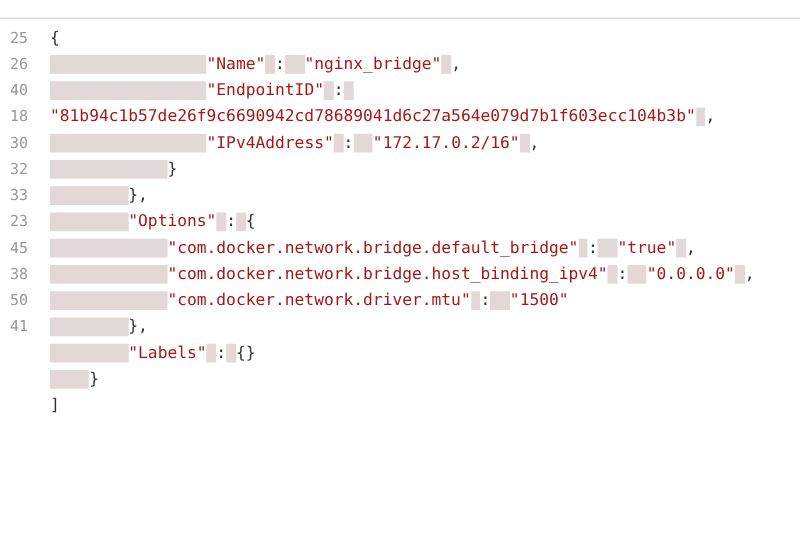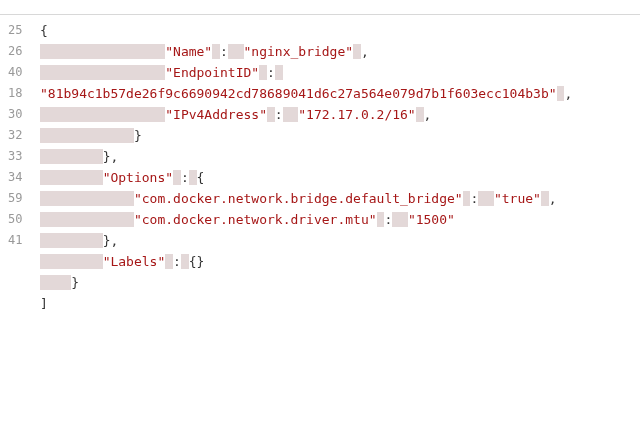--- a/index.html
+++ b/index.html
@@ -50,21 +50,22 @@
 
 <div class="codeblock">
   <div class="lines" id="code-lines">
       <div class="line"><span class="ln">25</span><span class="src"><span class="t-p">{</span></span></div>
       <div class="line"><span class="ln">26</span><span class="src"><span class="t-w">                </span><span class="t-s">"Name"</span><span class="t-w"> </span><span class="t-p">:</span><span class="t-w">  </span><span class="t-s">"nginx_bridge"</span><span class="t-w"> </span><span class="t-p">,</span></span></div>
       <div class="line"><span class="ln">40</span><span class="src"><span class="t-w">                </span><span class="t-s">"EndpointID"</span><span class="t-w"> </span><span class="t-p">:</span><span class="t-w"> </span></span></div>
       <div class="line"><span class="ln">18</span><span class="src"><span class="t-s">"81b94c1b57de26f9c6690942cd78689041d6c27a564e079d7b1f603ecc104b3b"</span><span class="t-w"> </span><span class="t-p">,</span></span></div>
       <div class="line"><span class="ln">30</span><span class="src"><span class="t-w">                </span><span class="t-s">"IPv4Address"</span><span class="t-w"> </span><span class="t-p">:</span><span class="t-w">  </span><span class="t-s">"172.17.0.2/16"</span><span class="t-w"> </span><span class="t-p">,</span></span></div>
       <div class="line"><span class="ln">32</span><span class="src"><span class="t-w">            </span><span class="t-p">}</span></span></div>
       <div class="line"><span class="ln">33</span><span class="src"><span class="t-w">        </span><span class="t-p">},</span></span></div>
-      <div class="line"><span class="ln">34</span><span class="src"><span class="t-w">        </span><span class="t-s">"Options"</span><span class="t-w"> </span><span class="t-p">:</span><span class="t-w"> </span><span class="t-p">{</span></span></div>
-      <div class="line"><span class="ln">59</span><span class="src"><span class="t-w">            </span><span class="t-s">"com.docker.network.bridge.default_bridge"</span><span class="t-w"> </span><span class="t-p">:</span><span class="t-w">  </span><span class="t-s">"true"</span><span class="t-w"> </span><span class="t-p">,</span></span></div>
+      <div class="line"><span class="ln">23</span><span class="src"><span class="t-w">        </span><span class="t-s">"Options"</span><span class="t-w"> </span><span class="t-p">:</span><span class="t-w"> </span><span class="t-p">{</span></span></div>
+      <div class="line"><span class="ln">45</span><span class="src"><span class="t-w">            </span><span class="t-s">"com.docker.network.bridge.default_bridge"</span><span class="t-w"> </span><span class="t-p">:</span><span class="t-w">  </span><span class="t-s">"true"</span><span class="t-w"> </span><span class="t-p">,</span></span></div>
+      <div class="line"><span class="ln">38</span><span class="src"><span class="t-w">            </span><span class="t-s">"com.docker.network.bridge.host_binding_ipv4"</span><span class="t-w"> </span><span class="t-p">:</span><span class="t-w">  </span><span class="t-s">"0.0.0.0"</span><span class="t-w"> </span><span class="t-p">,</span></span></div>
       <div class="line"><span class="ln">50</span><span class="src"><span class="t-w">            </span><span class="t-s">"com.docker.network.driver.mtu"</span><span class="t-w"> </span><span class="t-p">:</span><span class="t-w">  </span><span class="t-s">"1500"</span></span></div>
       <div class="line"><span class="ln">41</span><span class="src"><span class="t-w">        </span><span class="t-p">},</span></span></div>
       <div class="line"><span class="ln"></span><span class="src"><span class="t-w">        </span><span class="t-s">"Labels"</span><span class="t-w"> </span><span class="t-p">:</span><span class="t-w"> </span><span class="t-p">{}</span></span></div>
       <div class="line"><span class="ln"></span><span class="src"><span class="t-w">    </span><span class="t-p">}</span></span></div>
       <div class="line"><span class="ln"></span><span class="src"><span class="t-p">]</span></span></div>
     </div>
 </div>
 
 </body></html>

